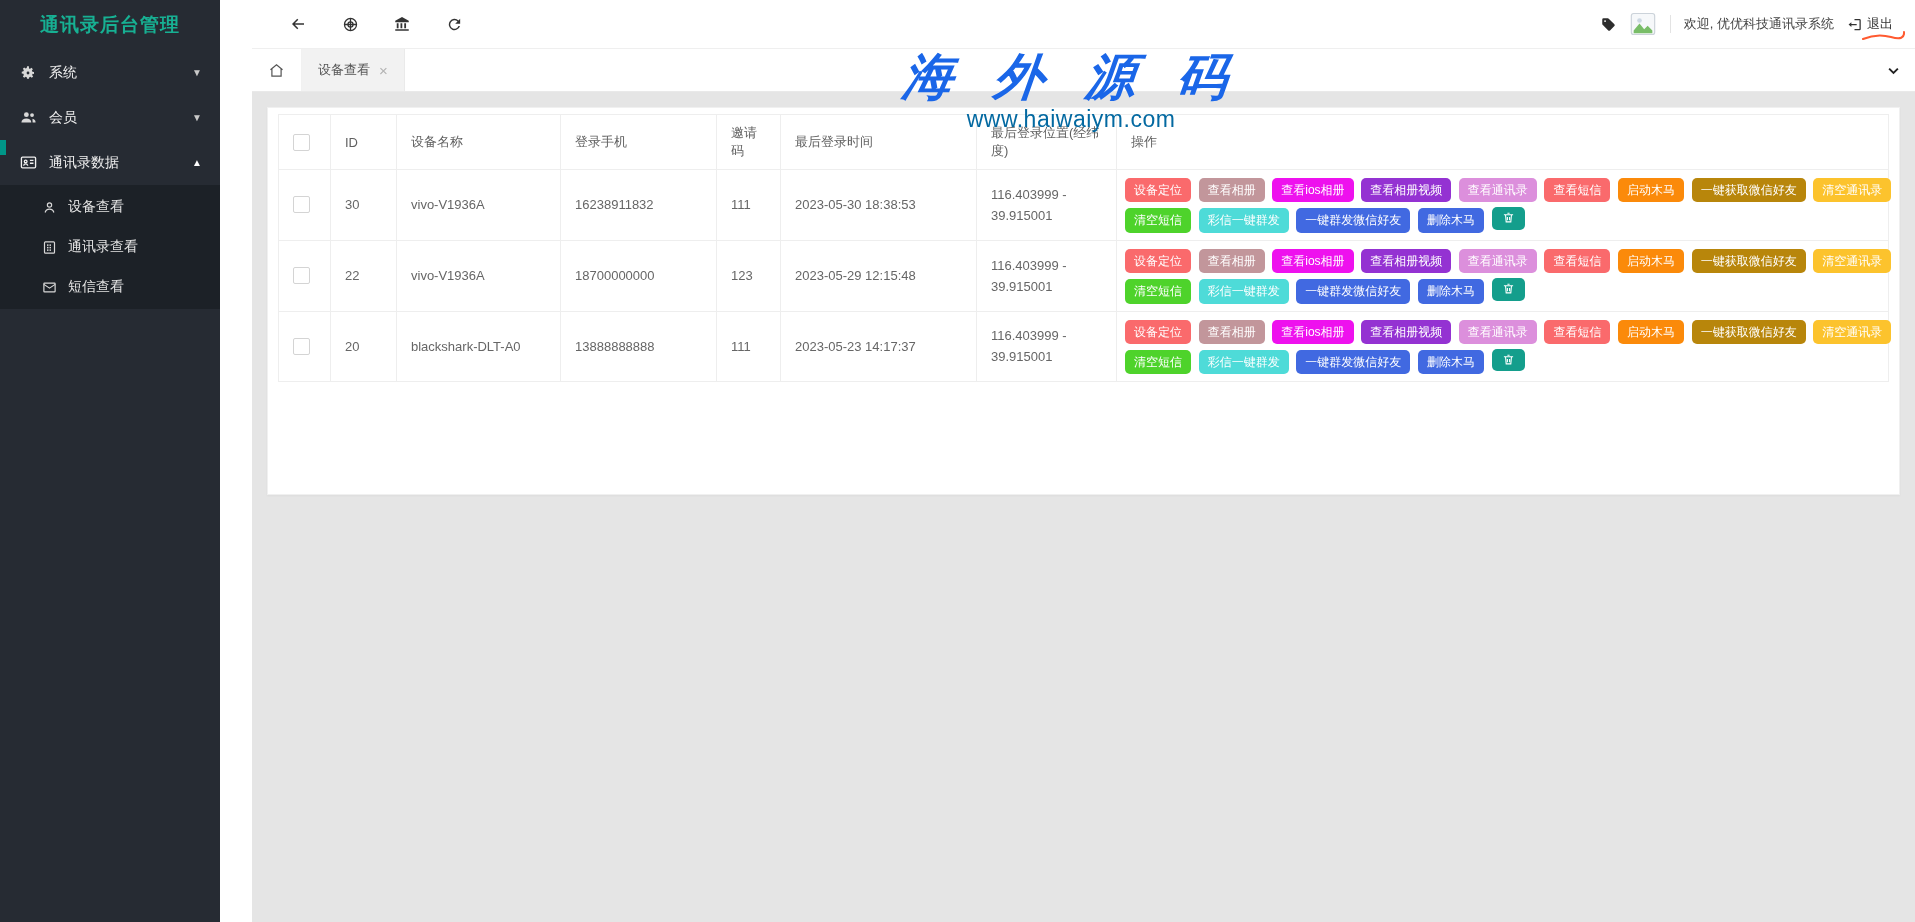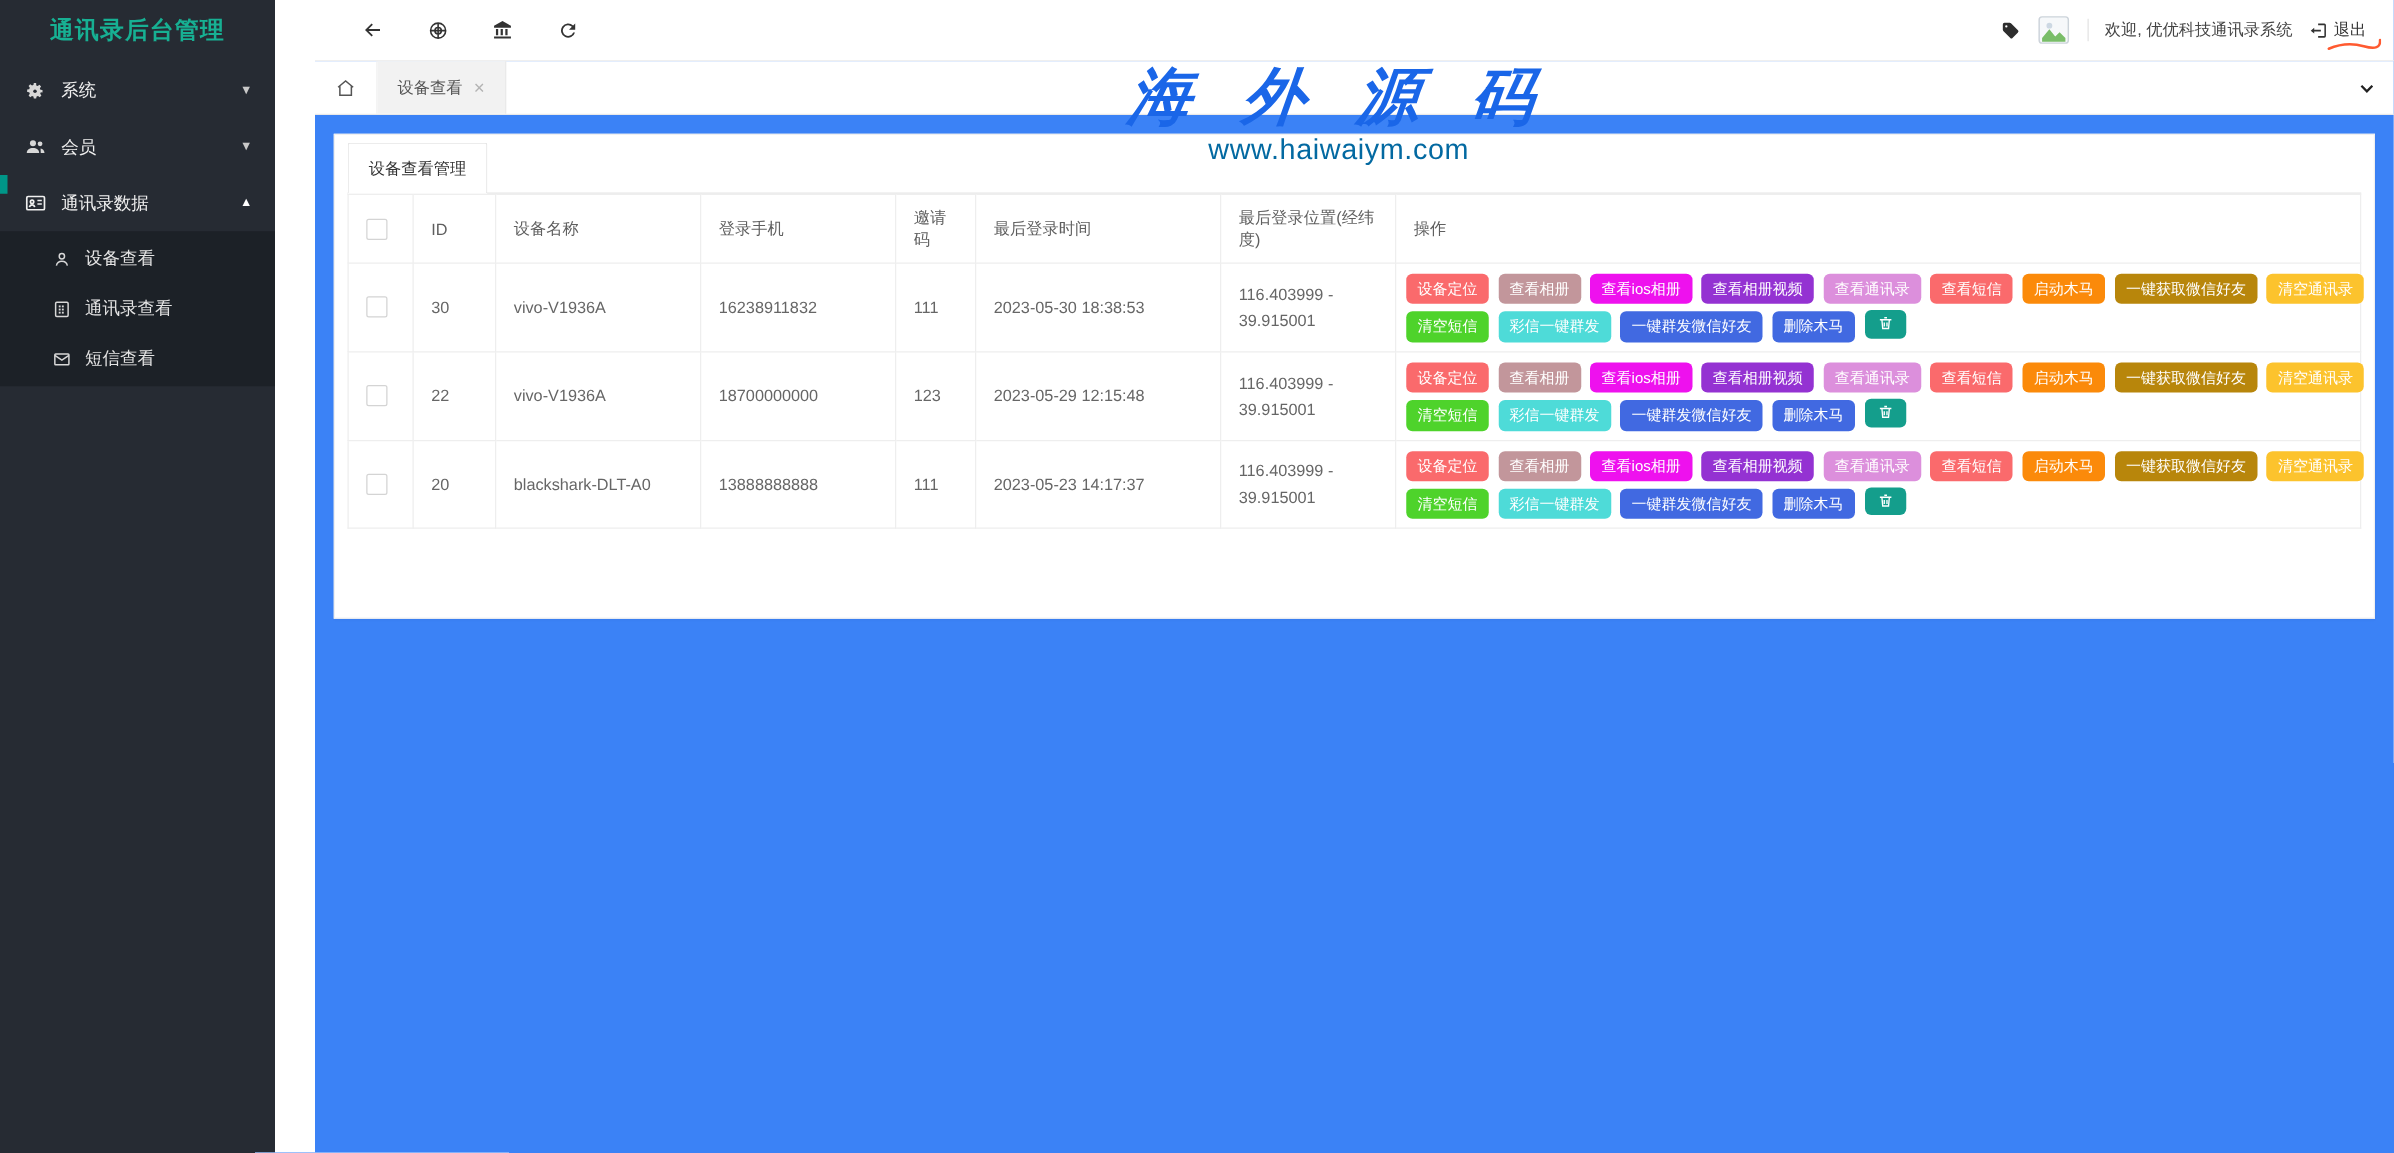--- a/index.html
+++ b/index.html
@@ -15,21 +15,21 @@
     font-size:14px; color:#f0f0f0; cursor:pointer; }
   .mi-icon { width:20px; margin-right:9px; display:flex; align-items:center; }
   .caret { margin-left:auto; font-size:10px; color:#c9c9c9; }
   .submenu { background:#1c2127; padding:2px 0; }
   .sub-item { height:40px; display:flex; align-items:center; padding-left:42px;
     font-size:14px; color:#e4e4e4; cursor:pointer; }
   .sub-item .mi-icon { width:18px; margin-right:8px; }
   .active-marker { position:absolute; left:0; top:140px; width:6px; height:15px; background:#009688; }
 
   
-  .main { flex:1; display:flex; flex-direction:column; min-width:0; background:#3b82f6; }
+  .main { flex:1; display:flex; flex-direction:column; min-width:0; background:#e5e5e5; }
   .topbar { height:49px; background:#fff; border-bottom:1px solid #efefef;
     display:flex; align-items:center; padding:0 18px 0 20px; flex-shrink:0; }
   .tb-icon { width:52px; height:49px; display:flex; align-items:center; justify-content:center; cursor:pointer; }
   .tb-right { margin-left:auto; display:flex; align-items:center; gap:13px; }
   .avatar { width:28px; height:28px; display:flex; }
   .tb-divider { width:1px; height:18px; background:#e3e3e3; }
   .welcome { font-size:13px; color:#454545; }
   .logout { display:flex; align-items:center; gap:5px; font-size:13px; color:#333;
     cursor:pointer; position:relative; padding-right:4px; }
   .scribble { position:absolute; left:14px; top:15px; }
@@ -232,23 +232,20 @@
       <span class="tab-more">
         <svg width="15" height="15" viewBox="0 0 24 24" fill="none" stroke="#222" stroke-width="3">
             <path d="M5 9l7 7 7-7"></path>
           </svg>
       </span>
     </div>
 
     <div class="content">
       <div class="card">
 
-        <div class="card-tabs">
-          <span class="card-tab">设备查看管理</span>
-        </div>
 
 
         <table>
           <colgroup>
             <col style="width:52px">
               <col style="width:66px">
               <col style="width:164px">
             <col style="width:156px">
               <col style="width:64px">
               <col style="width:196px">

